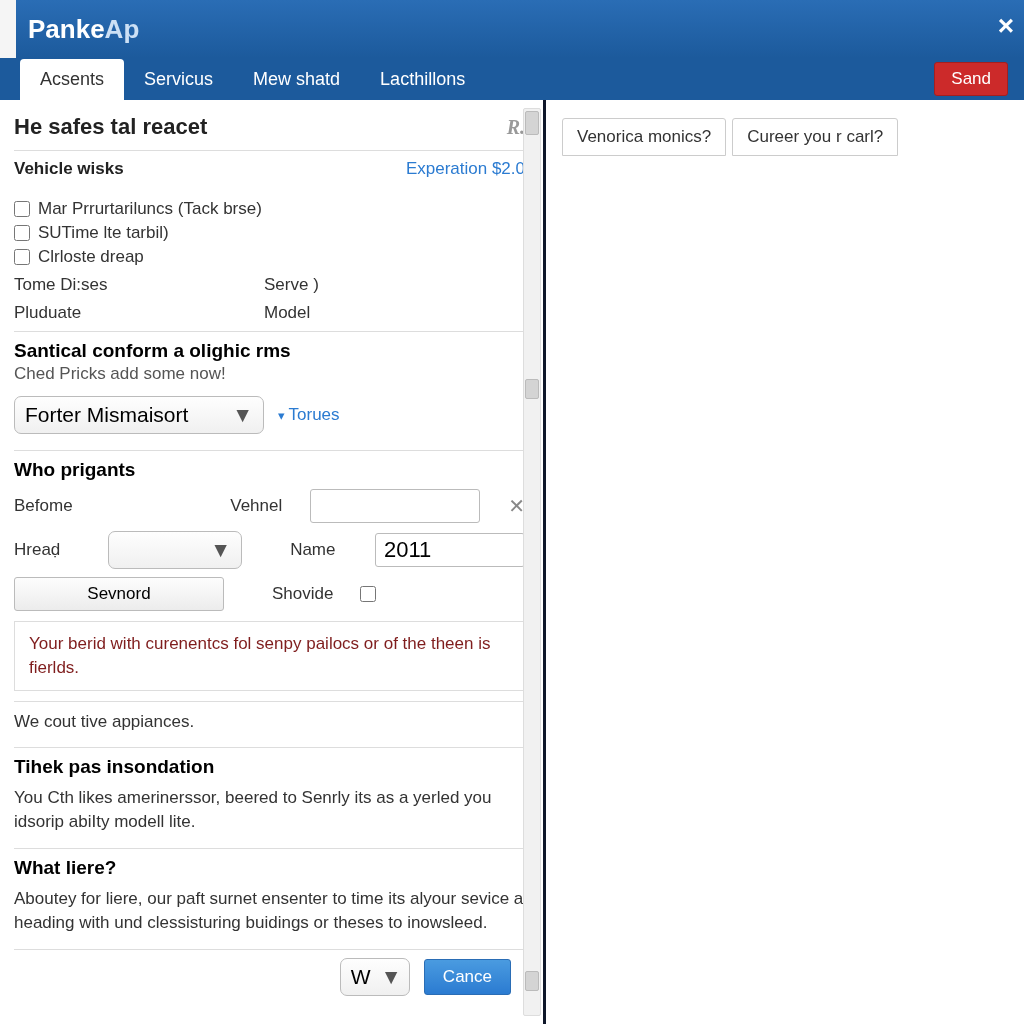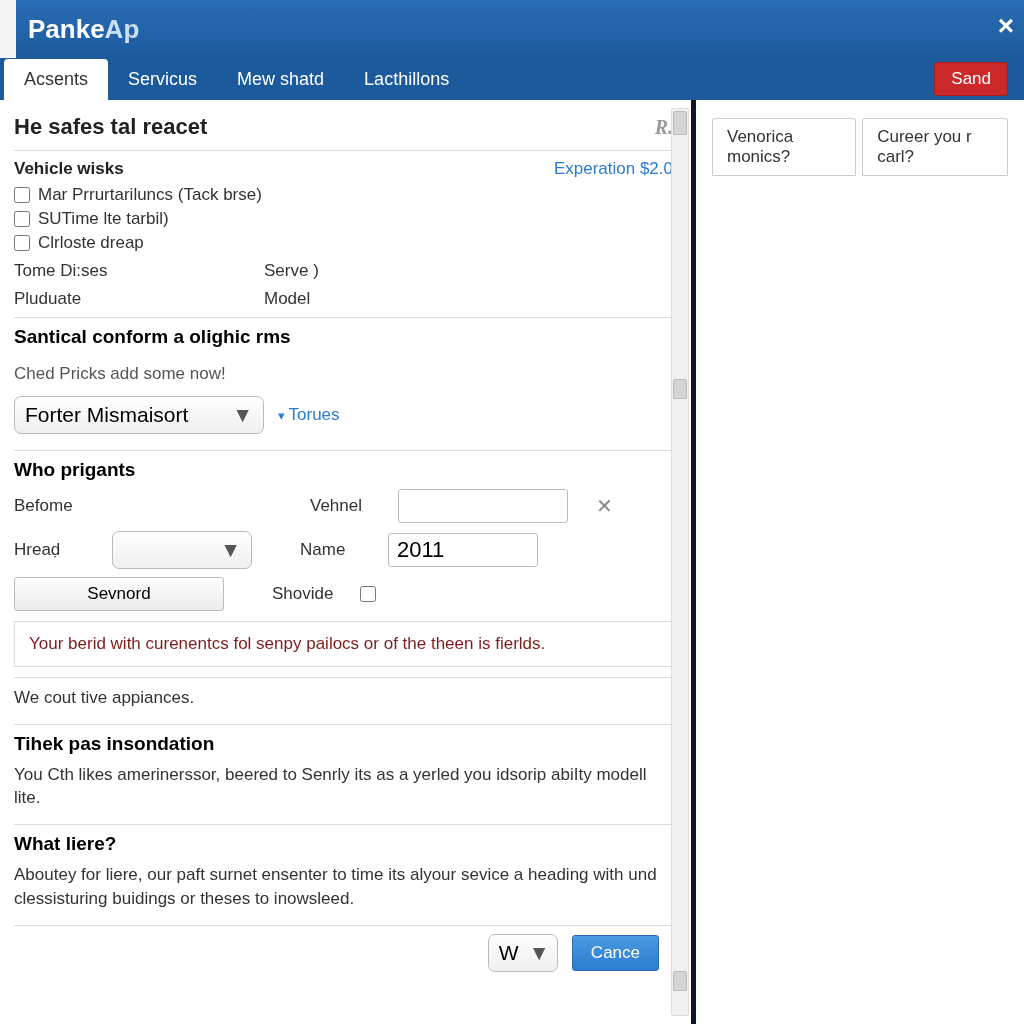--- a/index.html
+++ b/index.html
@@ -3,50 +3,50 @@
 <meta charset="utf-8">
 <style>
 * { box-sizing: border-box; margin: 0; padding: 0; font-family: Arial, Helvetica, sans-serif; }
 body { width: 1024px; height: 1024px; background: #f5f5f5; overflow: hidden; }
 
 .app-header { background: linear-gradient(#2a6db5, #1c5a9c); height: 58px; display: flex; align-items: center; padding: 0 12px; position: relative; margin-left: 16px; }
 .app-logo { color: #fff; font-weight: bold; font-size: 26px; }
 .app-logo .ap { color: #cce0f5; }
 .close-x { position: absolute; right: 10px; top: 10px; color: #fff; font-size: 28px; font-weight: bold; cursor: pointer; }
 
-.tabbar { background: #1c5a9c; height: 42px; display: flex; align-items: flex-end; padding-left: 4px; position: relative; }
+.tabbar { background: #1c5a9c; height: 42px; display: flex; align-items: flex-end; padding-left: 20px; position: relative; }
 .tab { color: #fff; font-size: 18px; padding: 10px 20px; cursor: pointer; }
 .tab.active { background: #fff; color: #333; border-radius: 4px 4px 0 0; }
 .sand-btn { position: absolute; right: 16px; top: 4px; background: #cc2a2a; color: #fff; border: 1px solid #a51f1f; padding: 6px 16px; font-size: 17px; border-radius: 3px; cursor: pointer; }
 
 .main { display: flex; height: calc(1024px - 100px); background: #fff; }
 
-.left-pane { width: 696px; position: relative; border-right: 5px solid #0f172a; }
+.left-pane { width: 546px; position: relative; border-right: 3px solid #0f172a; }
 .scroll-area { overflow-y: auto; height: 100%; padding: 14px 18px 14px 14px; }
 .scroll-track { position: absolute; right: 2px; top: 8px; bottom: 8px; width: 18px; background: #f1f1f1; border: 1px solid #ddd; border-radius: 2px; }
 .scroll-thumb { position: absolute; top: 2px; right: 1px; width: 14px; height: 24px; background: #d4d4d4; border: 1px solid #bbb; border-radius: 2px; }
 .scroll-thumb.mid { top: 270px; height: 20px; }
 .scroll-thumb.bot { bottom: 24px; top: auto; height: 20px; }
 
 .section-title { font-size: 22px; font-weight: bold; color: #222; margin-bottom: 10px; display: flex; justify-content: space-between; align-items: center; }
 .r-icon { color: #999; font-style: italic; font-family: Georgia, serif; font-size: 20px; }
 hr.sep { border: none; border-top: 1px solid #ddd; margin: 8px 0; }
 
 .subhead { font-weight: bold; font-size: 17px; color: #222; }
-.topline { display: flex; justify-content: space-between; align-items: baseline; margin-bottom: 6px; }
+.topline { display: flex; justify-content: space-between; align-items: baseline; margin-bottom: 20px; }
 .exp-link { color: #2b7bd1; font-size: 17px; }
 
 .check-row { display: flex; align-items: center; gap: 8px; font-size: 17px; color: #333; margin: 4px 0; }
 .check-row input[type=checkbox] { width: 16px; height: 16px; }
 
 .row2 { display: flex; gap: 40px; margin: 8px 0; font-size: 17px; color: #333; }
 .row2 > div:first-child { width: 210px; }
 
 .sec2-head { font-size: 19px; font-weight: bold; margin-top: 8px; }
-.sub-gray { color: #555; font-size: 17px; margin: 16px 0 12px; }
+.sub-gray { color: #555; font-size: 17px; margin: 2px 0 12px; }
 
 .sel-row { display: flex; align-items: center; gap: 14px; }
 .dd { display: inline-flex; align-items: center; justify-content: space-between; background: linear-gradient(#fefefe,#f0f0f0); border: 1px solid #bbb; border-radius: 7px; padding: 6px 10px; font-size: 21px; cursor: pointer; }
 .dd .caret { margin-left: 10px; color: #555; }
 .dd.w240 { width: 250px; }
 .dd.w140 { width: 140px; }
 .torues { color: #2b7bd1; font-size: 17px; display: inline-flex; align-items: center; gap: 4px; }
 .torues .chev { font-size: 13px; }
 
 .form-row { display: flex; align-items: center; gap: 28px; margin: 8px 0; font-size: 17px; }

